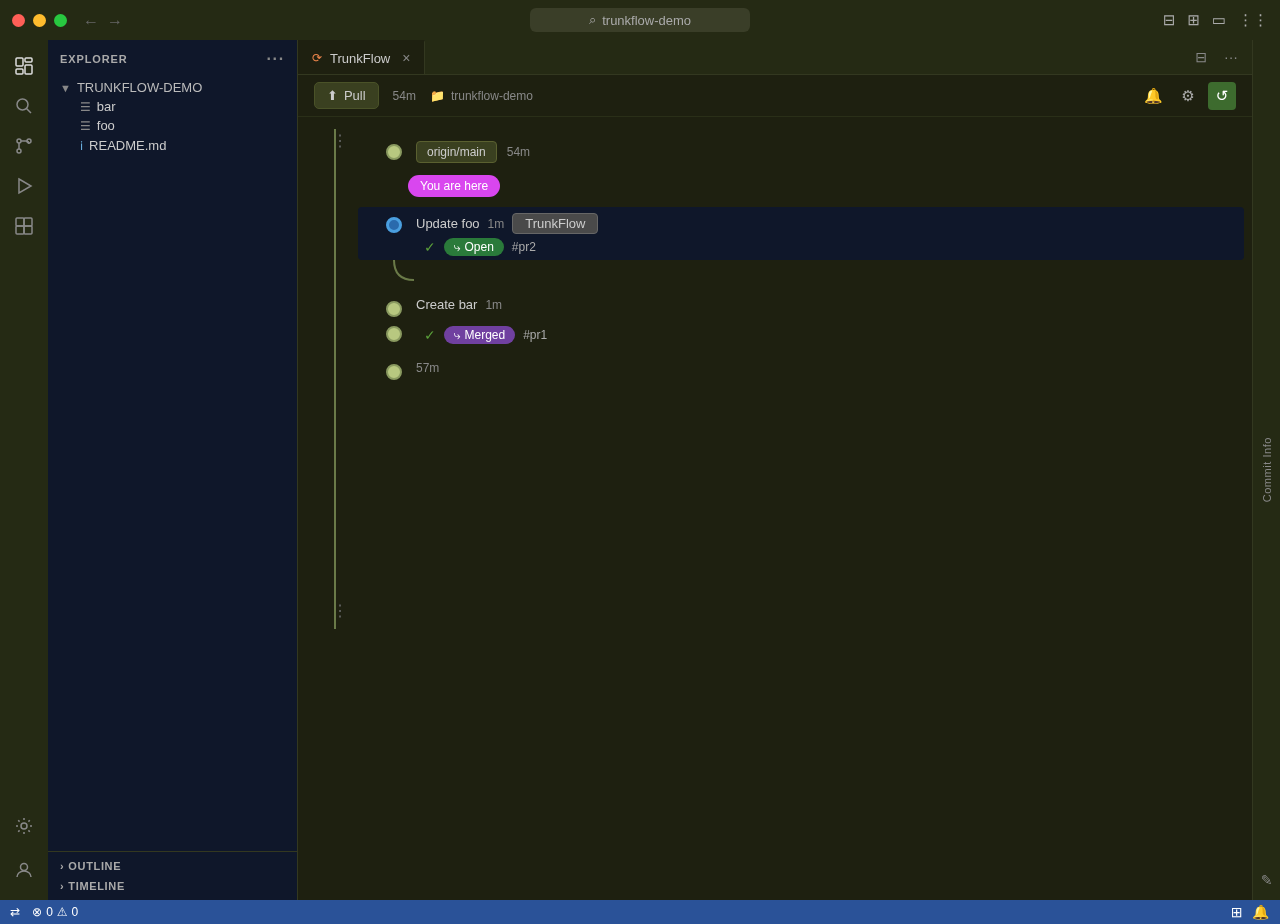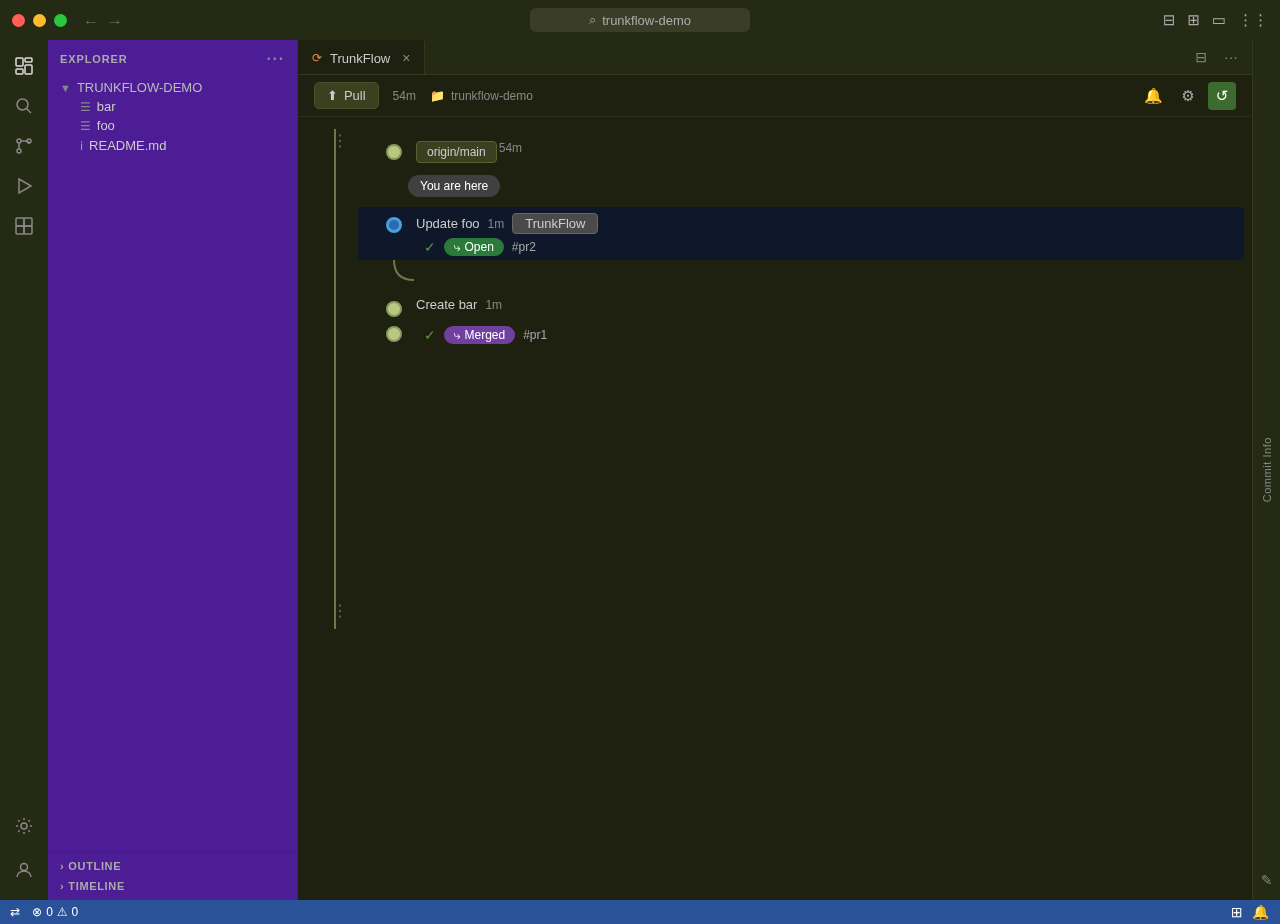--- a/index.html
+++ b/index.html
@@ -107,21 +107,21 @@
       margin-bottom: 8px;
       display: flex;
       flex-direction: column;
       align-items: center;
       gap: 4px;
     }
 
     
     .sidebar {
       width: 250px;
-      background: #4c1d95;
+      background: #0f172a;
       border-right: 1px solid #333820;
       display: flex;
       flex-direction: column;
       flex-shrink: 0;
       overflow: hidden;
     }
     .sidebar-header {
       padding: 10px 12px 6px 12px;
       display: flex;
       align-items: center;
@@ -568,28 +568,28 @@
 
     <div class="timeline-content">
       <div class="graph-line-area" style="position:relative; min-height:500px;">
 
         <div style="position:absolute; left:36px; top:0; bottom:0; width:2px; background:#6a7a48; z-index:1;"></div>
 
         <div class="dots-indicator" style="top:4px;">⋮</div>
 
         <div style="position:relative; padding: 12px 0 8px 28px; display:flex; align-items:center; gap:10px;">
           <div style="position:absolute; left:28px; width:16px; height:16px; border-radius:50%; background:#b8c880; border:2px solid #8a9a60; z-index:2;"></div>
-          <div style="padding-left:30px; display:flex; gap:2px;">
+          <div style="padding-left:30px; display:flex; align-items:center; gap:10px;">
             <span class="branch-badge">origin/main</span>
             <span class="commit-time">54m</span>
           </div>
         </div>
 
         <div style="position:relative; padding: 6px 0 4px 28px; height:36px;">
-          <div style="position:absolute; left:50px; top:4px; background:#404040; color:#fff; font-size:12px; font-weight:500; padding:4px 12px; border-radius:12px; white-space:nowrap; z-index:3;">You are here</div>
+          <div style="position:absolute; left:50px; top:4px; background:#d946ef; color:#fff; font-size:12px; font-weight:500; padding:4px 12px; border-radius:12px; white-space:nowrap; z-index:3;">You are here</div>
         </div>
 
         <div style="background:#0f172a; border-radius:4px; margin:0 8px 0 0; position:relative; padding:6px 0 4px 28px;">
           <div style="position:absolute; left:28px; top:10px; width:16px; height:16px; border-radius:50%; background:#2a6aad; border:3px solid #4a9fe0; z-index:2;"></div>
           <div style="padding-left:30px;">
             <div style="display:flex; align-items:center; gap:8px;">
               <span class="commit-title">Update foo</span>
               <span class="commit-time">1m</span>
               <button class="uncommit-btn">TrunkFlow</button>
             </div>
@@ -625,20 +625,26 @@
               <span class="check-icon">✓</span>
               <span class="badge-merged">
                 <span>⤷</span>
                 <span>Merged</span>
               </span>
               <span class="pr-label">#pr1</span>
             </div>
           </div>
         </div>
 
+        <div style="position:relative; padding:12px 0 4px 28px; display:flex; align-items:center; gap:10px;">
+          <div style="position:absolute; left:28px; top:16px; width:16px; height:16px; border-radius:50%; background:#b8c880; border:2px solid #8a9a60; z-index:2;"></div>
+          <div style="padding-left:30px;">
+            <span class="commit-time">57m</span>
+          </div>
+        </div>
 
         <div class="dots-indicator" style="position:absolute; left:34px; bottom:10px;">⋮</div>
       </div>
     </div>
   </div>
 
   <div class="right-panel">
     <span class="right-panel-label">Commit Info</span>
     <span class="right-panel-icon">✎</span>
   </div>

